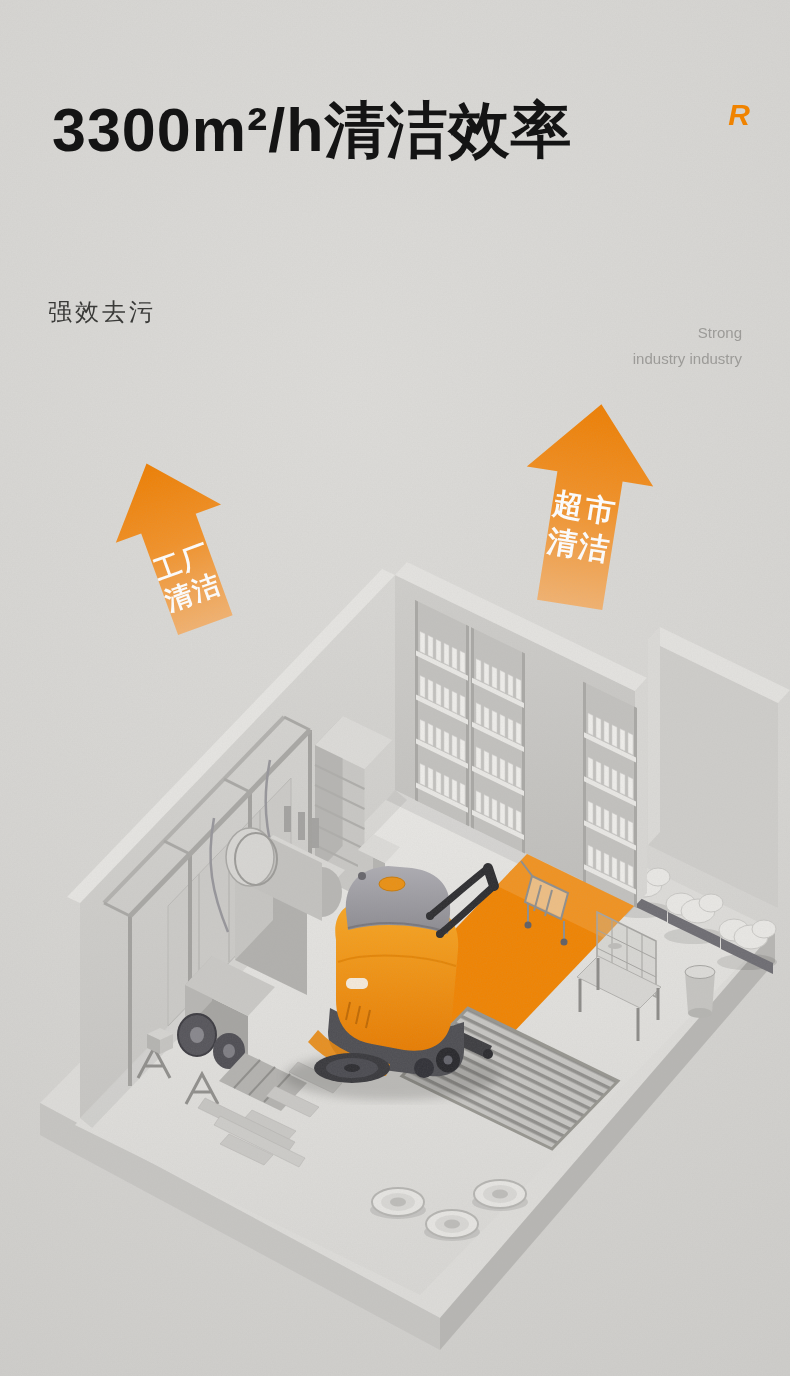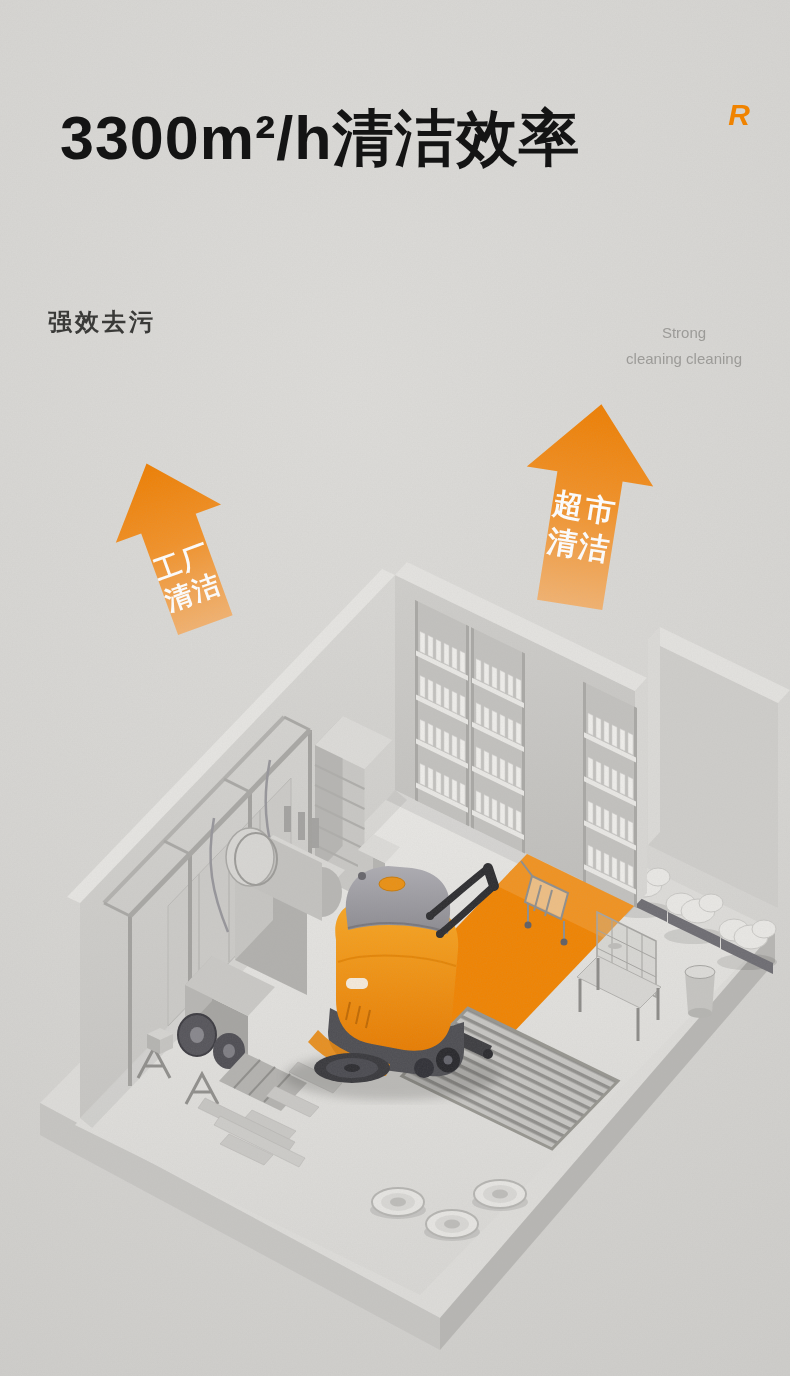--- a/index.html
+++ b/index.html
@@ -4,24 +4,24 @@
 <style>
   html,body{margin:0;padding:0;background:#b9b8b5;}
   .canvas{
     position:relative;width:790px;height:1376px;margin:0 auto;overflow:hidden;
     background:radial-gradient(115% 80% at 45% 28%, #dddcd9 0%, #d6d5d2 55%, #cecdca 100%);
     font-family:"Liberation Sans","DejaVu Sans",sans-serif;
   }
   svg.scene{position:absolute;left:0;top:0;width:790px;height:1376px;display:block;}
   .header{position:absolute;left:0;top:0;width:100%;height:100%;pointer-events:none;}
   .logo{position:absolute;top:98px;right:40px;font-size:30px;font-weight:800;color:#f08300;font-style:italic;}
-  .title{position:absolute;top:86px;left:48px;margin:12px;font-size:61px;line-height:1.33;font-weight:900;color:#141414;letter-spacing:1px;}
+  .title{position:absolute;top:86px;left:48px;margin:4px;font-size:61px;line-height:1.33;font-weight:900;color:#141414;letter-spacing:1px;}
   .title span{display:block;white-space:nowrap;}
-  .subtitle{position:absolute;top:306px;left:48px;font-size:24px;font-weight:700;color:#3a3a38;letter-spacing:3px;}
-  .caption{position:absolute;top:320px;right:48px;text-align:center;font-size:15px;line-height:1.7;color:#9c9b98;}
+  .subtitle{position:absolute;top:296px;left:48px;font-size:24px;font-weight:400;color:#3a3a38;letter-spacing:3px;}
+  .caption{position:absolute;top:320px;right:48px;text-align:right;font-size:15px;line-height:1.7;color:#9c9b98;}
   .arrow-label{fill:#ffffff;font-weight:700;text-anchor:middle;letter-spacing:2px;}
   .al-small{font-size:27px;}
   .al-big{font-size:30px;}
 </style>
 </head>
 <body>
 
 <div class="canvas">
 
 <svg class="scene" viewBox="0 0 790 1376">
@@ -365,17 +365,17 @@
 </svg>
 
 <div class="header">
   <div class="logo">R</div>
   <h1 class="title">
     <span>3300m²/h清洁效率</span>
   </h1>
   <div class="subtitle">强效去污</div>
   <div class="caption">
     <div>Strong</div>
-    <div>cleaning cleaning</div>
+    <div>industry industry</div>
   </div>
 </div>
 
 </div>
 
 </body></html>

